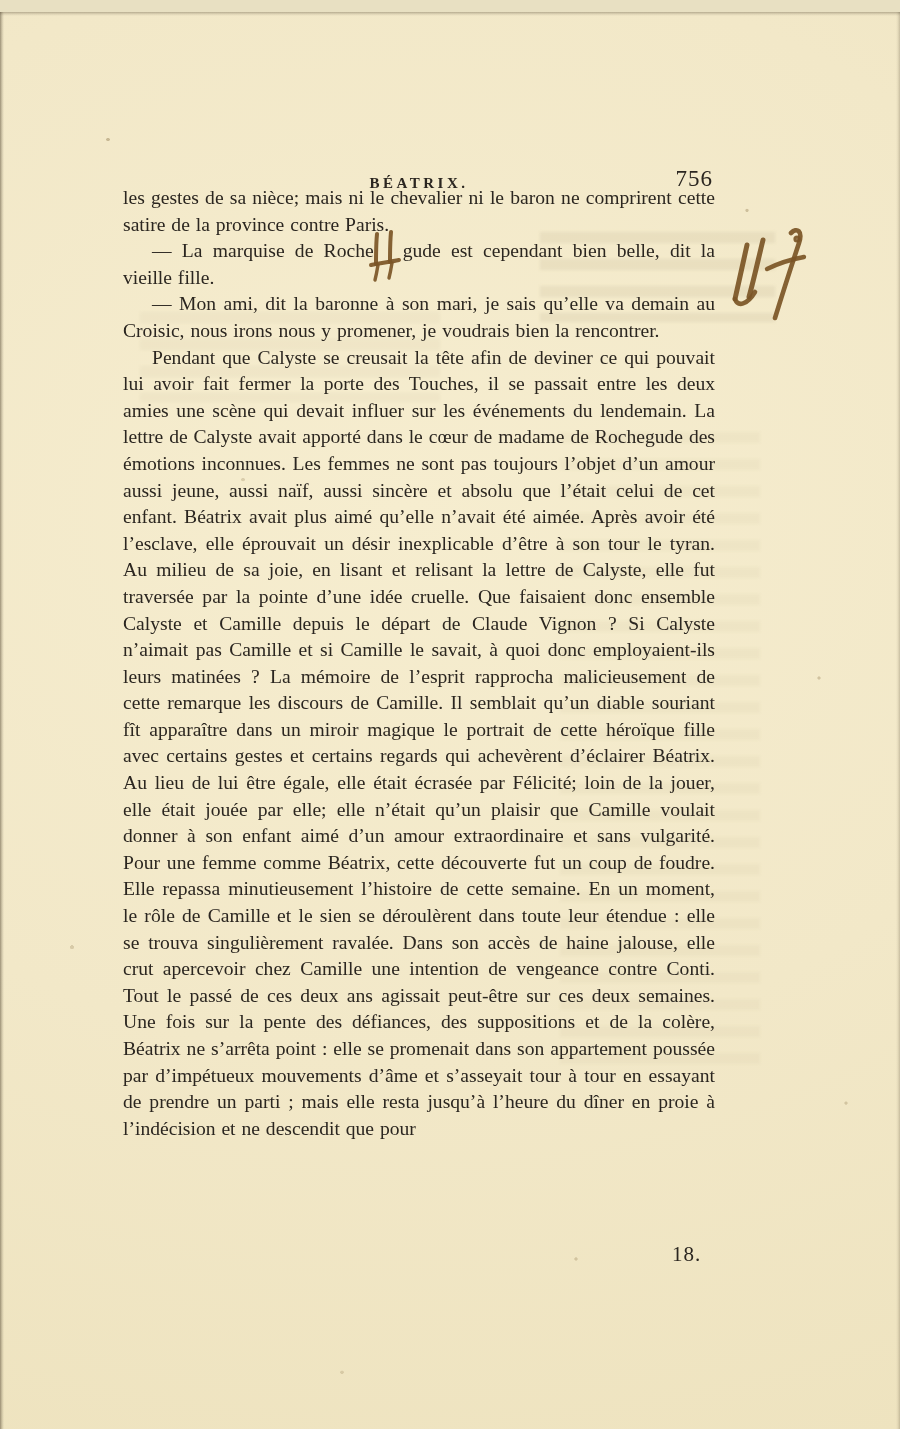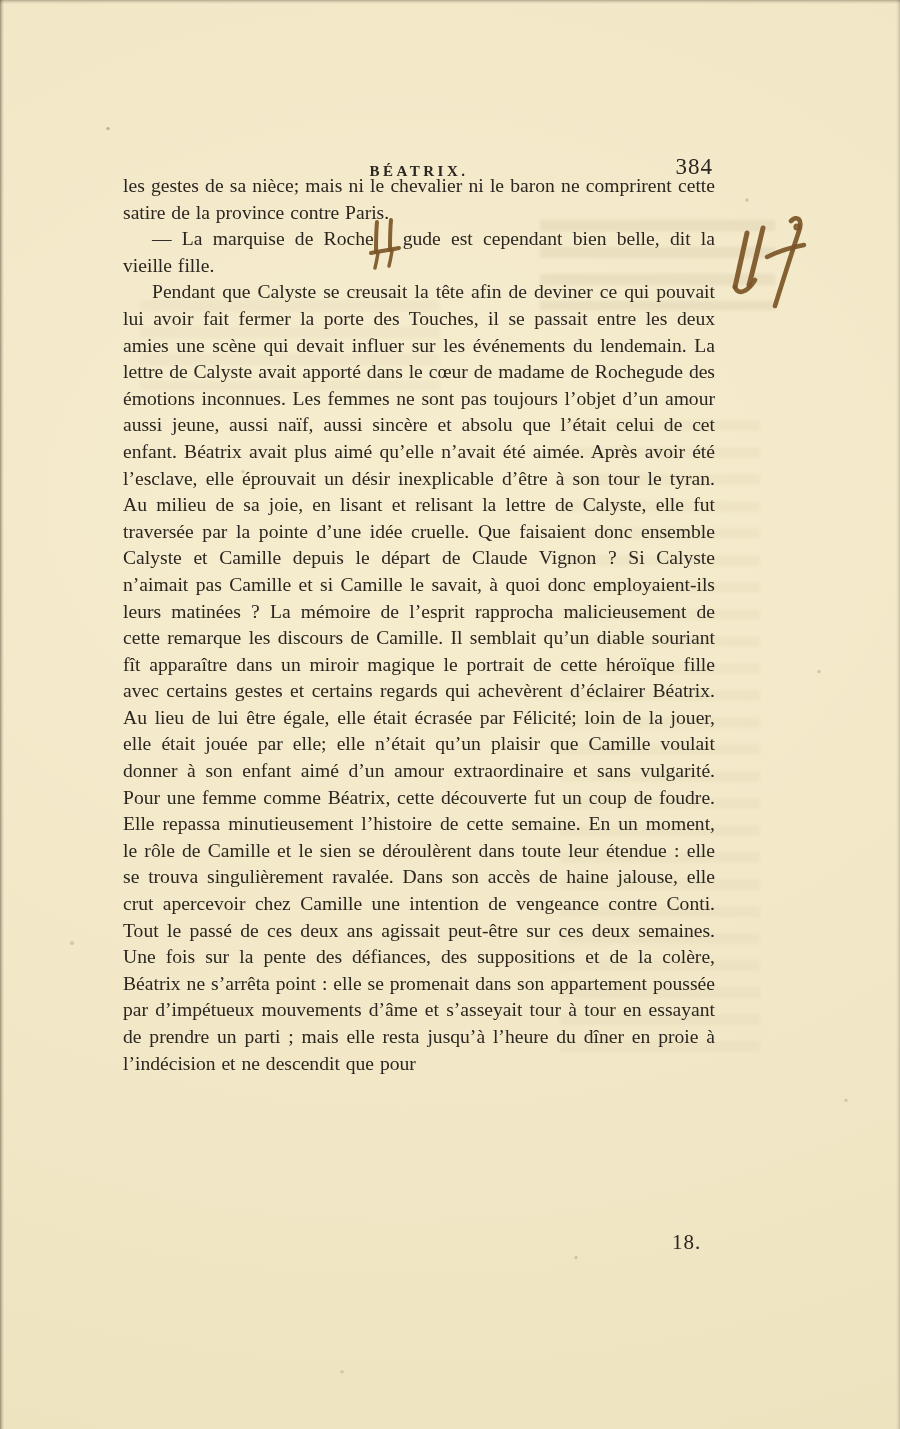--- a/index.html
+++ b/index.html
@@ -8,20 +8,21 @@
     background:#e8e0c2;
     font-family:"Liberation Serif","DejaVu Serif",serif;
     position:relative;
     overflow:hidden;
   }
   .page{
     position:absolute;inset:0;
     background:
       radial-gradient(1300px 1000px at 45% 35%, #f6edcf 0%, #f2e8c8 55%, #eee3bf 100%);
     color:#2b2620;
+    margin-top:12px;
   }
   
   .page::before{
     content:"";position:absolute;inset:0;pointer-events:none;
     background:
       linear-gradient(90deg, rgba(70,58,38,.5) 0px, rgba(70,58,38,.18) 2px, rgba(70,58,38,0) 4px),
       linear-gradient(180deg, rgba(70,58,38,.35) 0px, rgba(70,58,38,.12) 2px, rgba(70,58,38,0) 4px),
       linear-gradient(270deg, rgba(70,58,38,.25) 0px, rgba(70,58,38,.08) 2px, rgba(70,58,38,0) 4px);
   }
   
@@ -90,34 +91,35 @@
 
 <div class="page">
 
   <div class="specks"></div>
   <div class="ghost g1"></div>
   <div class="ghost g2"></div>
   <div class="ghost g3"></div>
 
   <div class="header-row">
     <span class="running-head">BÉATRIX.</span>
-    <span class="page-number">384</span>
+    <span class="page-number">756</span>
   </div>
 
   <div class="text-block">
     <p>les gestes de sa nièce; mais ni le chevalier ni le baron ne comprirent cette satire de la province contre Paris.</p>
 
     <p class="indent"><span>— La marquise de Roche</span><span class="marked-seg"><span>gu</span><svg class="inline-mark" viewBox="0 0 34 56">
           <path class="ink" stroke-width="4" d="M9,5 C8,15 8,25 8,35"></path>
           <path class="ink" stroke-width="4" d="M23,3 C22,13 22,23 22,33"></path>
           <path class="ink" stroke-width="4" d="M3,36 C12,34 22,33 31,31"></path>
           <path class="ink" stroke-width="3.4" d="M10,36 C9,42 8,47 7,51"></path>
           <path class="ink" stroke-width="3.4" d="M24,34 C23,40 22,45 21,49"></path>
         </svg></span><span>de est cependant bien belle, dit la vieille fille.</span></p>
 
+    <p class="indent">— Mon ami, dit la baronne à son mari, je sais qu’elle va demain au Croisic, nous irons nous y promener, je voudrais bien la rencontrer.</p>
 
     <p class="indent">Pendant que Calyste se creusait la tête afin de deviner ce qui pouvait lui avoir fait fermer la porte des Touches, il se passait entre les deux amies une scène qui devait influer sur les événements du lendemain. La lettre de Calyste avait apporté dans le cœur de madame de Rochegude des émotions inconnues. Les femmes ne sont pas toujours l’objet d’un amour aussi jeune, aussi naïf, aussi sincère et absolu que l’était celui de cet enfant. Béatrix avait plus aimé qu’elle n’avait été aimée. Après avoir été l’esclave, elle éprouvait un désir inexplicable d’être à son tour le tyran. Au milieu de sa joie, en lisant et relisant la lettre de Calyste, elle fut traversée par la pointe d’une idée cruelle. Que faisaient donc ensemble Calyste et Camille depuis le départ de Claude Vignon ? Si Calyste n’aimait pas Camille et si Camille le savait, à quoi donc employaient-ils leurs matinées ? La mémoire de l’esprit rapprocha malicieusement de cette remarque les discours de Camille. Il semblait qu’un diable souriant fît apparaître dans un miroir magique le portrait de cette héroïque fille avec certains gestes et certains regards qui achevèrent d’éclairer Béatrix. Au lieu de lui être égale, elle était écrasée par Félicité; loin de la jouer, elle était jouée par elle; elle n’était qu’un plaisir que Camille voulait donner à son enfant aimé d’un amour extraordinaire et sans vulgarité. Pour une femme comme Béatrix, cette découverte fut un coup de foudre. Elle repassa minutieusement l’histoire de cette semaine. En un moment, le rôle de Camille et le sien se déroulèrent dans toute leur étendue : elle se trouva singulièrement ravalée. Dans son accès de haine jalouse, elle crut apercevoir chez Camille une intention de vengeance contre Conti. Tout le passé de ces deux ans agissait peut-être sur ces deux semaines. Une fois sur la pente des défiances, des suppositions et de la colère, Béatrix ne s’arrêta point : elle se promenait dans son appartement poussée par d’impétueux mouvements d’âme et s’asseyait tour à tour en essayant de prendre un parti ; mais elle resta jusqu’à l’heure du dîner en proie à l’indécision et ne descendit que pour</p>
   </div>
 
   <svg class="margin-note" viewBox="0 0 82 98">
     <path class="ink" stroke-width="5" d="M19,19 C16,33 11,55 7,73"></path>
     <path class="ink" stroke-width="5" d="M35,14 C31,30 26,53 21,71"></path>
     <path class="ink" stroke-width="4.6" d="M7,73 C10,81 19,79 27,66"></path>
     <path class="ink" stroke-width="4.6" d="M63,7 C69,1 75,5 71,17 C65,35 56,63 47,92"></path>
     <path class="ink" stroke-width="4.4" d="M39,43 C51,37 65,33 76,31"></path>

